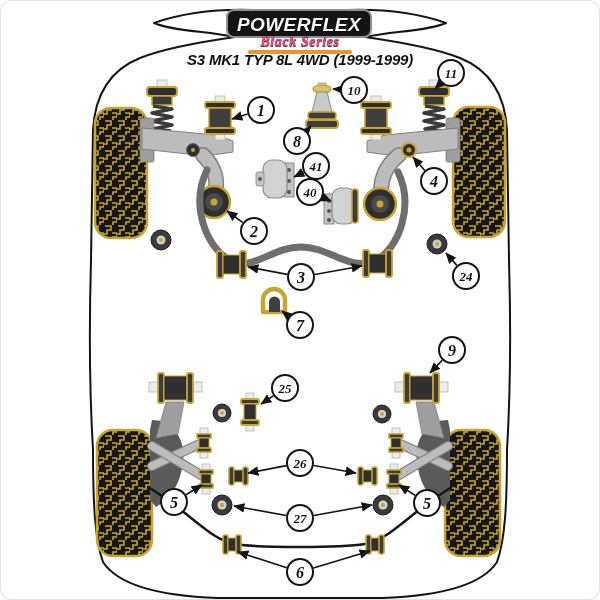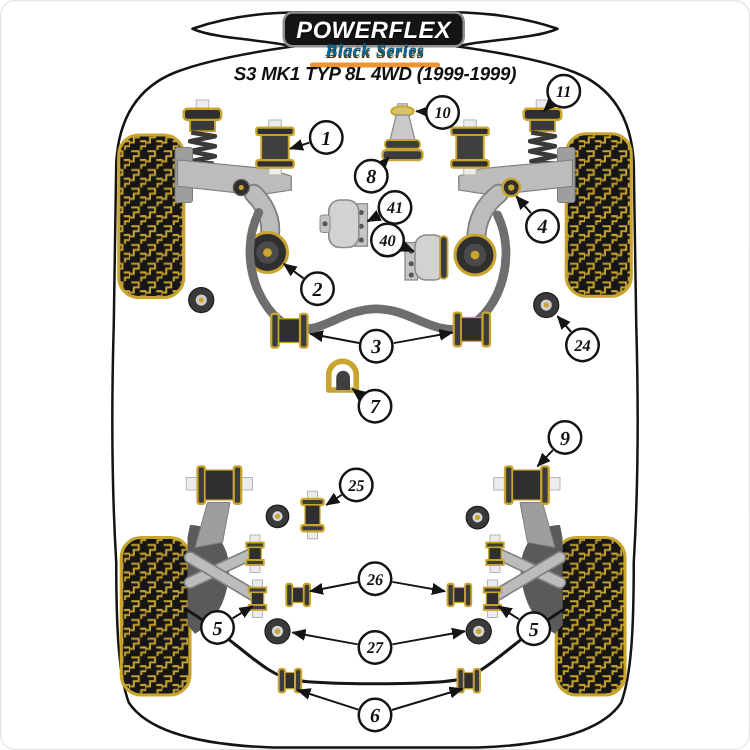--- a/index.html
+++ b/index.html
@@ -7,21 +7,21 @@
          font-family:"Liberation Sans",sans-serif;border-radius:12px;
          box-shadow:inset 0 0 0 1px #e4e4e4;}
   .stage svg{position:absolute;left:0;top:0;}
   .logo-box{position:absolute;left:226px;top:9px;width:146px;height:29px;
             background:#141414;border:2px solid #8f8f8f;border-radius:8px;
             box-sizing:border-box;display:flex;align-items:flex-end;justify-content:center;}
   .logo-brand{color:#ffffff;font-weight:bold;font-style:italic;font-size:19px;
               letter-spacing:.4px;text-shadow:0 1px 1px #000;white-space:nowrap;}
   .logo-series{position:absolute;left:50%;top:34px;transform:translateX(-50%);
                font-family:"Liberation Serif",serif;font-weight:bold;font-style:italic;
-               font-size:14px;color:#0369a1;letter-spacing:.6px;white-space:nowrap;
+               font-size:14px;color:#ec4899;letter-spacing:.6px;white-space:nowrap;
                text-shadow:0 1px 0 #453400,0 0 1px #201800;}
   .logo-tagline{position:absolute;left:50%;top:50px;transform:translateX(-50%);
                 width:104px;height:4px;background:#e8820c;border-radius:2px;
                 opacity:.85;filter:blur(.4px);}
   .diagram-title{position:absolute;left:50%;top:51px;transform:translateX(-50%);
                  font-weight:bold;font-style:italic;font-size:15px;color:#101010;
                  letter-spacing:-0.2px;white-space:nowrap;}
   .co-line{stroke:#141414;stroke-width:1.6;}
   .co-circle{fill:#ffffff;stroke:#141414;stroke-width:2;}
   .co-text{font-family:"Liberation Serif",serif;font-weight:bold;font-style:italic;

